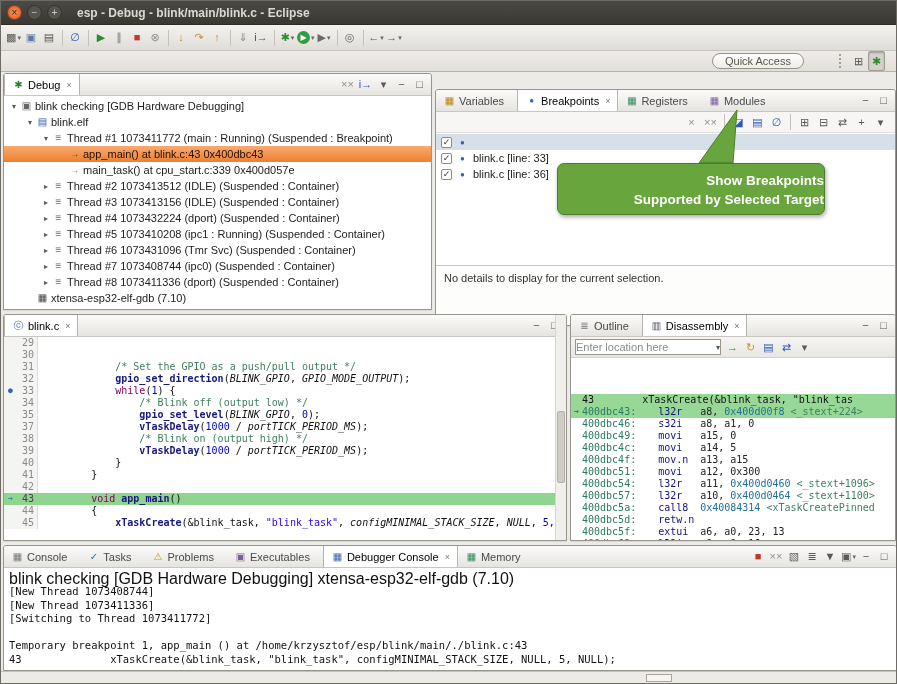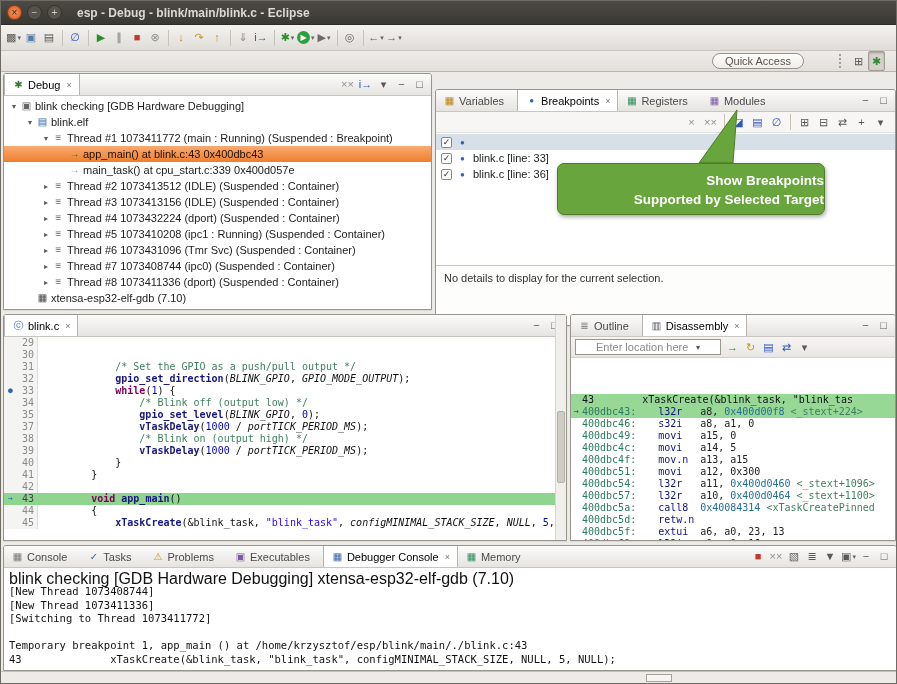--- a/index.html
+++ b/index.html
@@ -80,27 +80,27 @@
 .cl-row{display:flex;height:12px}
 .cl-row .mk{flex:0 0 13px;text-align:center;background:#f4f4f2;font-size:8px;line-height:12px}
 .cl-row .num{flex:0 0 21px;text-align:right;padding-right:3px;background:#f4f4f2;border-right:1px solid #ddd;color:#8a8a8a;font-size:10px}
 .cl-row .txt{white-space:pre;padding-left:5px;flex:1}
 .cl-row.hl-green{background:#8fd48f}
 .cl-row.hl-green .mk,.cl-row.hl-green .num{background:transparent;border-right-color:transparent;color:#444}
 .cl-row.hl-blue{background:#cfe2f3}
 .cl-row.hl-blue .mk,.cl-row.hl-blue .num{background:transparent;border-right-color:transparent}
 .mk-bp::before{content:"●";color:#3565b0}
 .mk-ip::before{content:"→";color:#2c7ac0;font-weight:bold}
-.pl{color:#111}.cm{color:#3f7f5f}.kw{color:#7f0055;font-weight:bold}.st{color:#2a00ff}
+.pl{color:#111}.cm{color:#3f7f5f}.kw{color:#7f0055;font-weight:normal}.st{color:#2a00ff}
 .mc{font-style:italic;color:#111}.fn{font-weight:bold;color:#17177c}.nm{color:#0000c0}
 .vsb{position:absolute;right:0;top:0;bottom:0;width:11px;background:#f1efec;border-left:1px solid #d8d5d0}
 .vsb .thumb{position:absolute;left:1px;right:1px;top:96px;height:72px;background:#cfccc6;border:1px solid #b4b0a8;border-radius:2px}
 
 .locbar{flex:0 0 21px;display:flex;align-items:center;gap:3px;padding:0 4px;background:linear-gradient(#f6f5f3,#e9e7e3);border-bottom:1px solid #d4d1cc}
-.combo{width:146px;height:16px;border:1px solid #9a968e;background:#fff;display:flex;align-items:center;justify-content:space-between;padding:0 20px;color:#8a8a8a}
+.combo{width:146px;height:16px;border:1px solid #9a968e;background:#fff;display:flex;align-items:center;justify-content:space-between;padding:0 0;color:#8a8a8a}
 .combo .dd{font-size:8px;color:#555}
 .dis{flex:1;background:#fff;font-family:"DejaVu Sans Mono","Liberation Mono",monospace;font-size:10px;line-height:12px;overflow:hidden;white-space:pre;position:relative}
 .drow{display:flex;height:12px}
 .drow.hl{background:#97d897}
 .dmk{flex:0 0 11px;text-align:center;font-size:8px}
 .dmk-ip::before{content:"→";color:#1f7a1f;font-weight:bold}
 .adr{color:#2a7a5e;margin-right:22px}
 .mnm{color:#10127f;min-width:42px;display:inline-block}
 .ops{color:#222}.hex{color:#1f6e98}.sym{color:#3f7f5f}
 .dsrc{color:#111}

